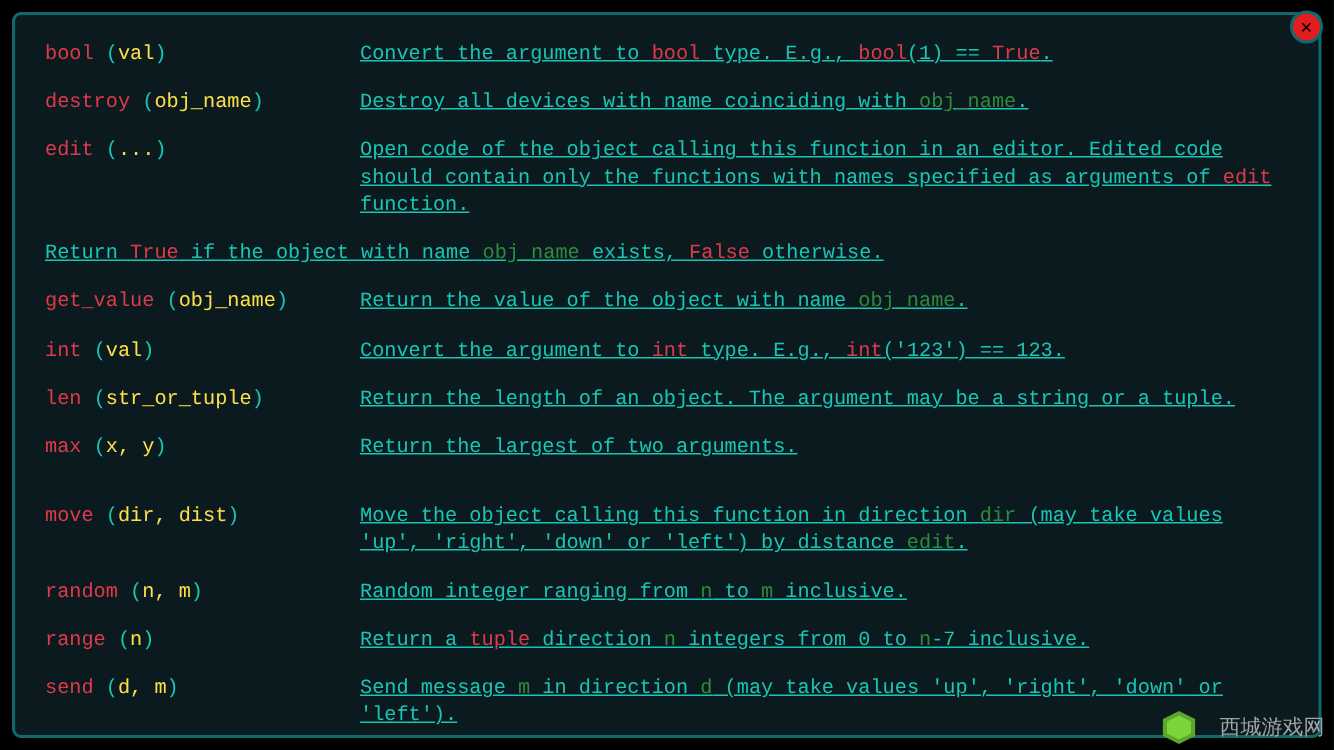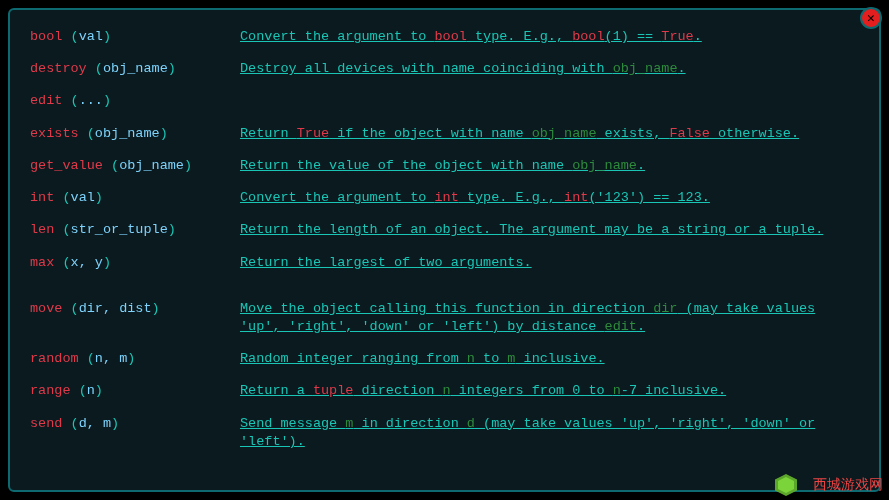--- a/index.html
+++ b/index.html
@@ -50,28 +50,28 @@
   white-space: nowrap;
 }
 .desc {
   flex: 1 1 auto;
   color: #19c6b6;
   line-height: 1.35;
   text-decoration: underline;
 }
 .fn   { color: #e03a4a; }
 .par  { color: #19c6b6; }
-.arg  { color: #7dd3fc; }
+.arg  { color: #fde047; }
 .kw   { color: #e03a4a; }
 .hi   { color: #2e8b3d; }
 .watermark {
   position: absolute;
   right: 6px; bottom: 4px;
   font-size: 14px;
-  color: #ef4444;
+  color: #a3a3a3;
   font-family: Liberation Sans, sans-serif;
   display: flex; align-items: center; gap: 16px;
   pointer-events: none;
 }
 .wm-icon {
   width: 22px; height: 22px;
   background: #5da62c;
   clip-path: polygon(50% 0,100% 25%,100% 75%,50% 100%,0 75%,0 25%);
   position: relative;
 }
@@ -93,23 +93,23 @@
       <div class="row">
         <div class="sig"><span class="fn">bool</span> <span class="par">(</span><span class="arg">val</span><span class="par">)</span></div>
         <div class="desc"><span>Convert the argument to </span><span class="kw">bool</span><span> type. E.g., </span><span class="kw">bool</span><span>(1) == </span><span class="kw">True</span><span>.</span></div>
       </div>
       <div class="row">
         <div class="sig"><span class="fn">destroy</span> <span class="par">(</span><span class="arg">obj_name</span><span class="par">)</span></div>
         <div class="desc"><span>Destroy all devices with name coinciding with </span><span class="hi">obj_name</span><span>.</span></div>
       </div>
       <div class="row">
         <div class="sig"><span class="fn">edit</span> <span class="par">(</span><span class="arg">...</span><span class="par">)</span></div>
+        <div class="desc"><span>Open code of the object calling this function in an editor. Edited code should contain only the functions with names specified as arguments of </span><span class="kw">edit</span><span> function.</span></div>
       </div>
       <div class="row">
-        <div class="sig"><span class="fn">exists</span> <span class="par">(</span><span class="arg">obj_name</span><span class="par">)</span></div>
         <div class="desc"><span>Return </span><span class="kw">True</span><span> if the object with name </span><span class="hi">obj_name</span><span> exists, </span><span class="kw">False</span><span> otherwise.</span></div>
       </div>
       <div class="row">
         <div class="sig"><span class="fn">get_value</span> <span class="par">(</span><span class="arg">obj_name</span><span class="par">)</span></div>
         <div class="desc"><span>Return the value of the object with name </span><span class="hi">obj_name</span><span>.</span></div>
       </div>
       <div class="row">
         <div class="sig"><span class="fn">int</span> <span class="par">(</span><span class="arg">val</span><span class="par">)</span></div>
         <div class="desc"><span>Convert the argument to </span><span class="kw">int</span><span> type. E.g., </span><span class="kw">int</span><span>('123') == 123.</span></div>
       </div>

